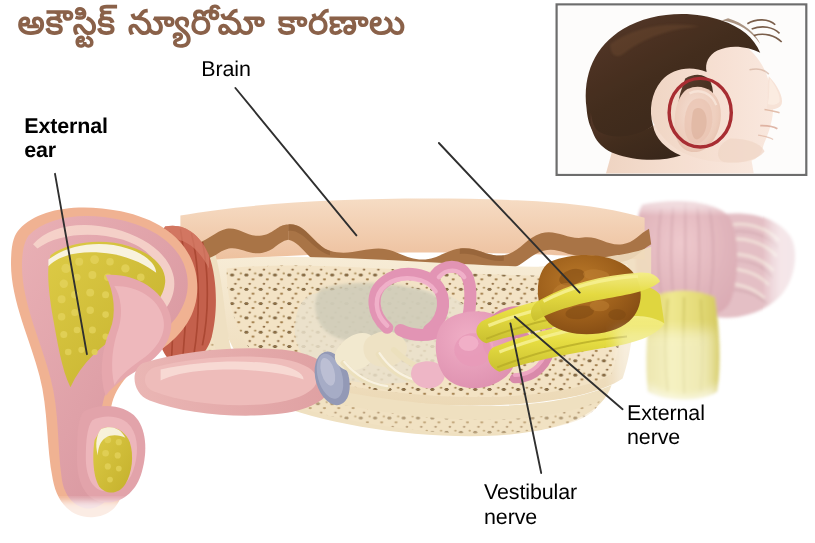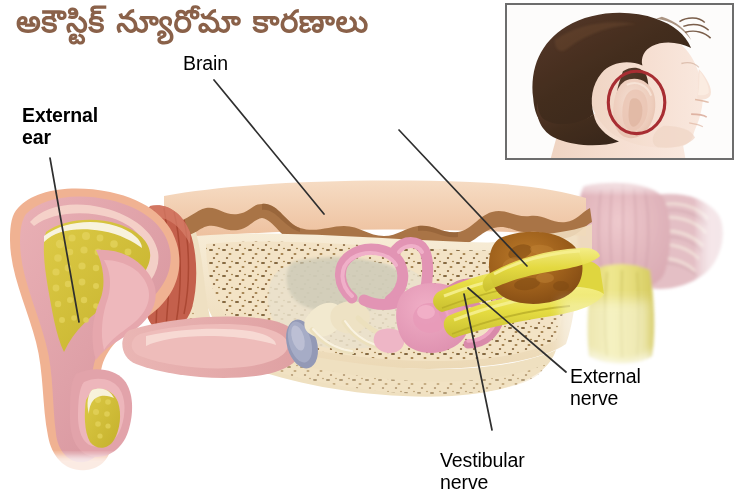--- a/index.html
+++ b/index.html
@@ -463,21 +463,21 @@
 
   <div class="lbl" style="left:22px; top:105px;font-weight:bold;">External
 ear</div>
 
   <div class="lbl" style="left:183px; top:53px;">Brain</div>
 
 
   <div class="lbl" style="left:570px; top:366px;">External
 nerve</div>
 
-  <div class="lbl" style="left:440px; top:438px;margin-top:12px;">Vestibular
+  <div class="lbl" style="left:440px; top:438px;">Vestibular
 nerve</div>
 
   <div class="inset-frame">
     <svg viewBox="0 0 229 157" xmlns="http://www.w3.org/2000/svg">
       <defs>
         <linearGradient id="iSkin" x1="0" y1="0" x2="1" y2="0">
           <stop offset="0%" stop-color="#efd2bf"></stop>
           <stop offset="55%" stop-color="#f6ded0"></stop>
           <stop offset="100%" stop-color="#f9e7dc"></stop>
         </linearGradient>

